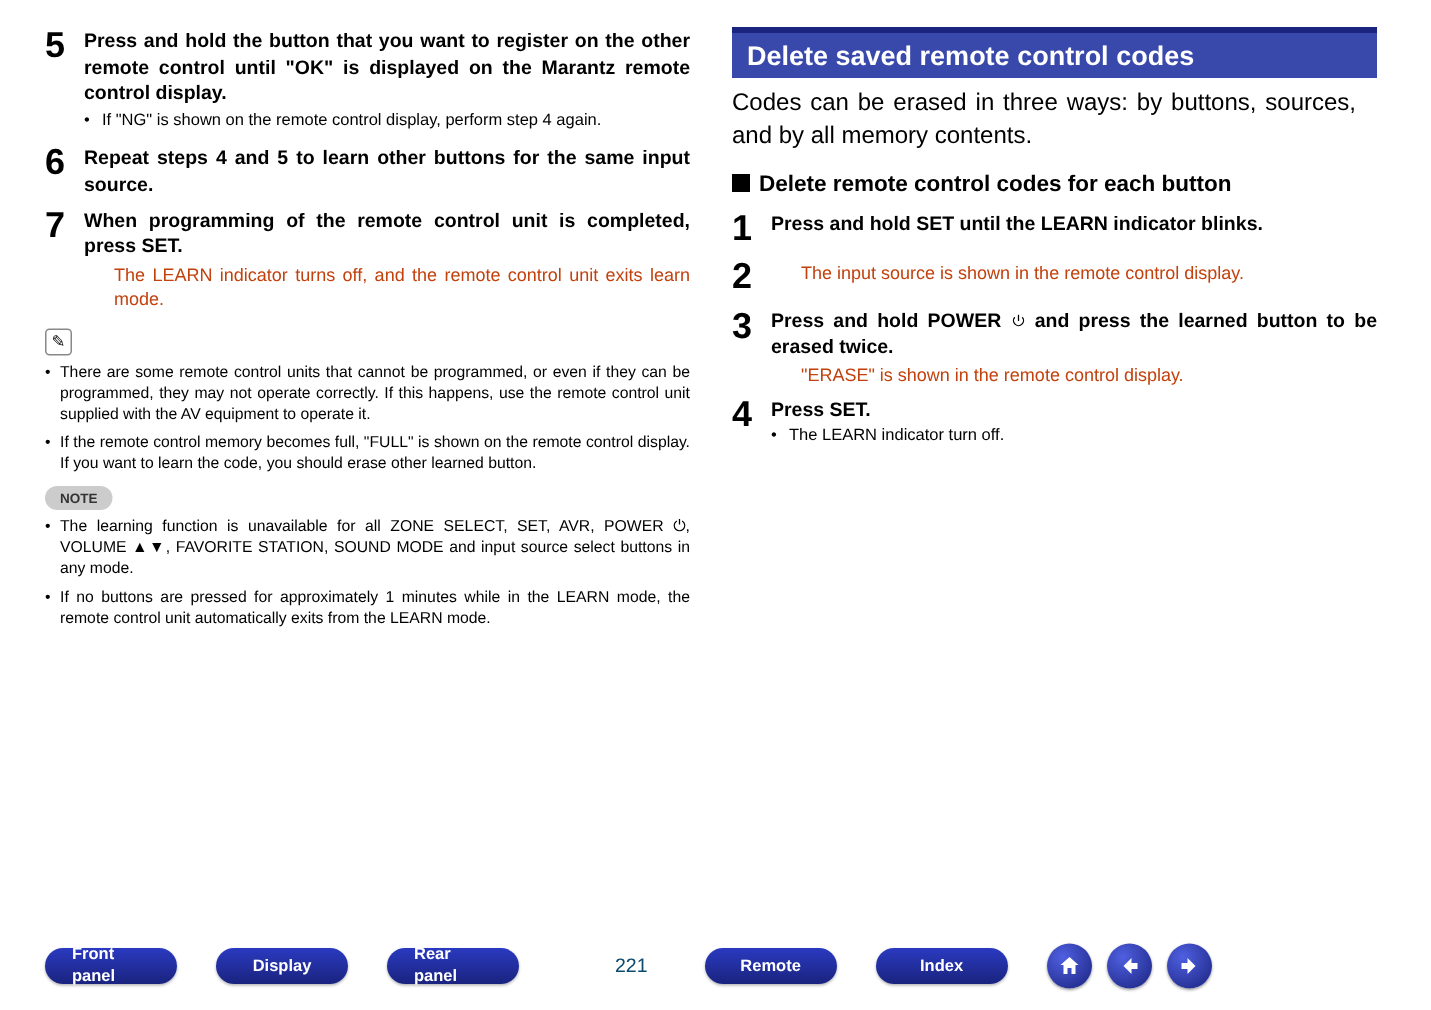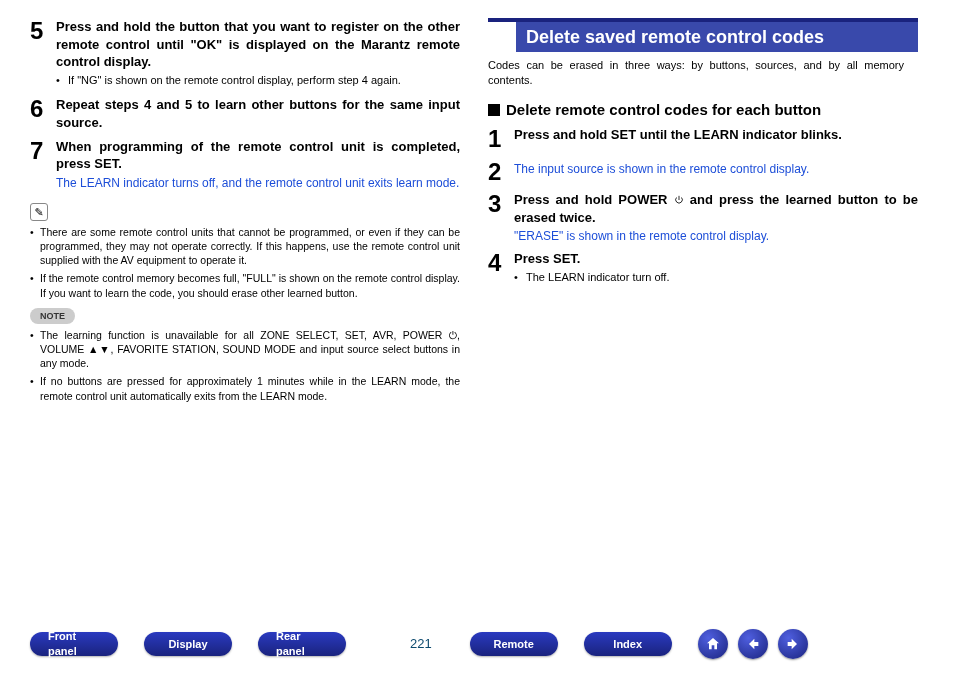--- a/index.html
+++ b/index.html
@@ -19,38 +19,38 @@
   }
   .tab.active { background: #1a237e; color: #fff; }
 
   
   .body { display: flex; gap: 28px; }
   .col { width: 430px; }
   .step { display: flex; margin-bottom: 6px; }
   .step-num { font-size: 24px; font-weight: bold; width: 26px; flex-shrink: 0; line-height: 1.1; }
   .step-text { flex: 1; font-size: 13px; }
   .step-title { font-weight: bold; text-align: justify; }
-  .step-body { font-size: 12px; color: #1d4ed8; margin-top: 2px; text-align: justify; }
+  .step-body { font-size: 12px; color: #c2410c; margin-top: 2px; text-align: justify; margin-left: 20px; }
   .bullets { margin-top: 2px; font-size: 11px; padding-left: 0; }
   .bullets li { list-style: none; padding-left: 12px; position: relative; text-align: justify; margin-bottom: 3px; }
   .bullets li::before { content: "•"; position: absolute; left: 0; top: 0; }
 
   .note-icon {
     display: inline-block; width: 18px; height: 18px; border: 1px solid #888; border-radius: 3px;
     text-align: center; line-height: 16px; font-size: 11px; margin: 6px 0 4px 0;
   }
   .note-list { font-size: 10.5px; padding-left: 0; }
   .note-list li { list-style: none; padding-left: 10px; position: relative; text-align: justify; margin-bottom: 4px; }
   .note-list li::before { content: "•"; position: absolute; left: 0; top: 0; }
   .note-badge { display: inline-block; background: #ccc; color: #333; font-size: 9px; font-weight: bold; padding: 2px 10px; border-radius: 9px; margin: 4px 0; }
 
   
   .section-bar { border-top: 4px solid #1a237e; margin-bottom: 4px; }
-  .section-bar .title { background: #3949ab; color: #fff; font-size: 18px; font-weight: bold; padding: 3px 10px; margin-left: 28px; }
-  .intro { font-size: 11px; text-align: justify; margin: 6px 14px 12px 0; }
+  .section-bar .title { background: #3949ab; color: #fff; font-size: 18px; font-weight: bold; padding: 3px 10px; }
+  .intro { font-size: 16px; text-align: justify; margin: 6px 14px 12px 0; }
   .sub-head { font-size: 15px; font-weight: bold; margin-bottom: 6px; }
   .sub-head .sq { display: inline-block; width: 12px; height: 12px; background: #000; margin-right: 6px; vertical-align: -1px; }
 
   
   .footer { position: absolute; left: 0; bottom: 14px; width: 776px; padding: 0 30px; display: flex; align-items: center; }
   .fbtn {
     background: linear-gradient(#2a3ac0, #1a237e); color: #fff; font-size: 11px; font-weight: bold;
     height: 24px; padding: 0 18px; border-radius: 14px; display: flex; align-items: center; justify-content: center;
     margin-right: 26px; cursor: pointer; box-shadow: 0 1px 2px rgba(0,0,0,.3);
     min-width: 88px;

